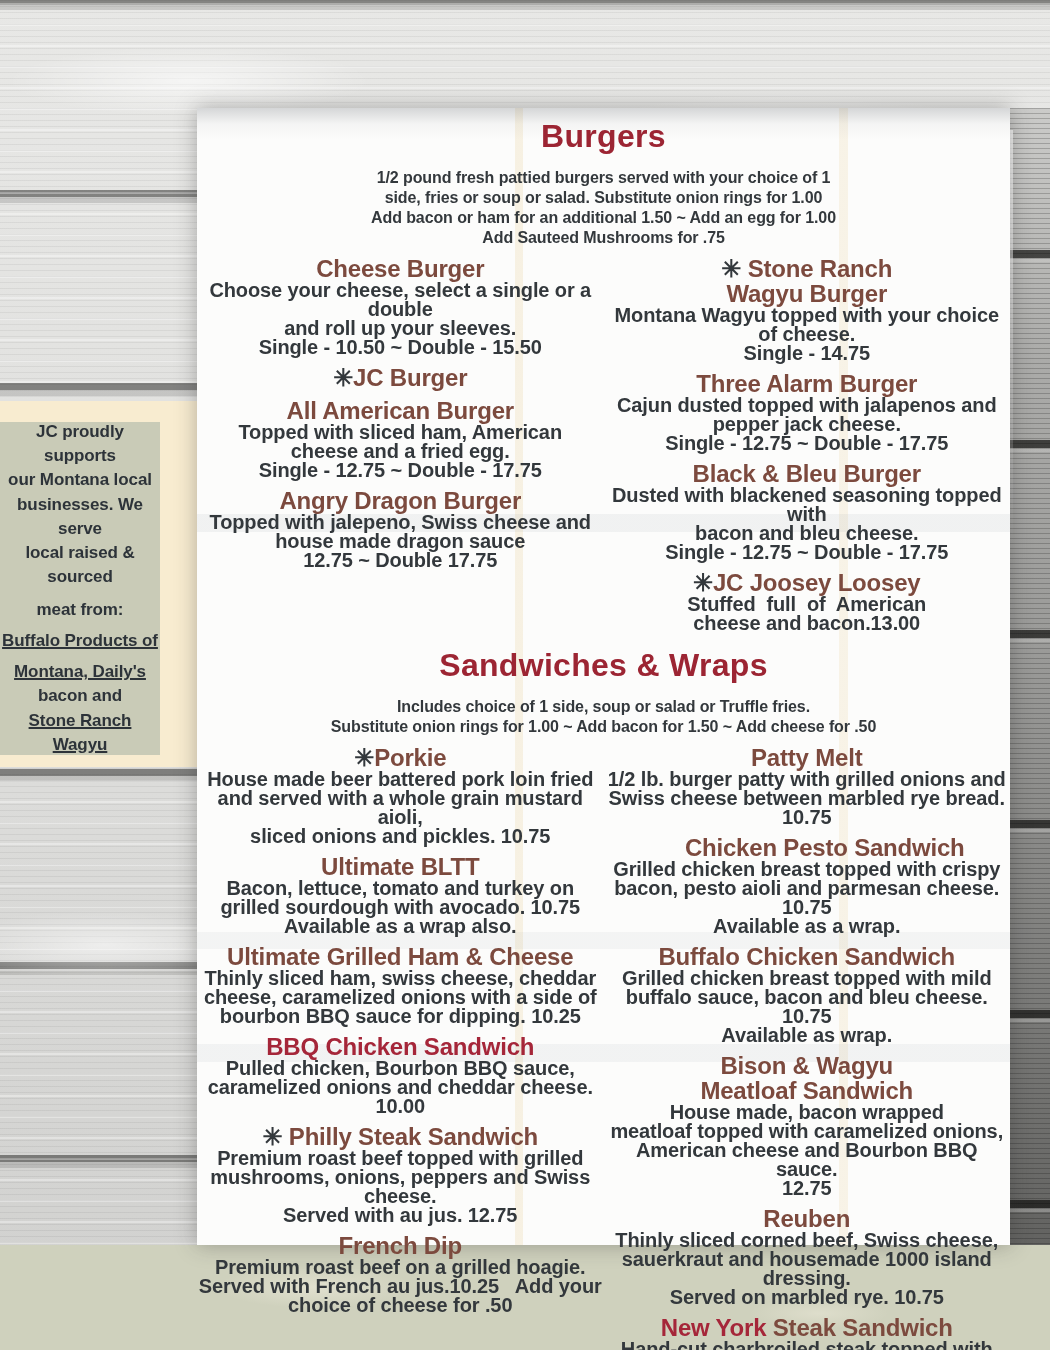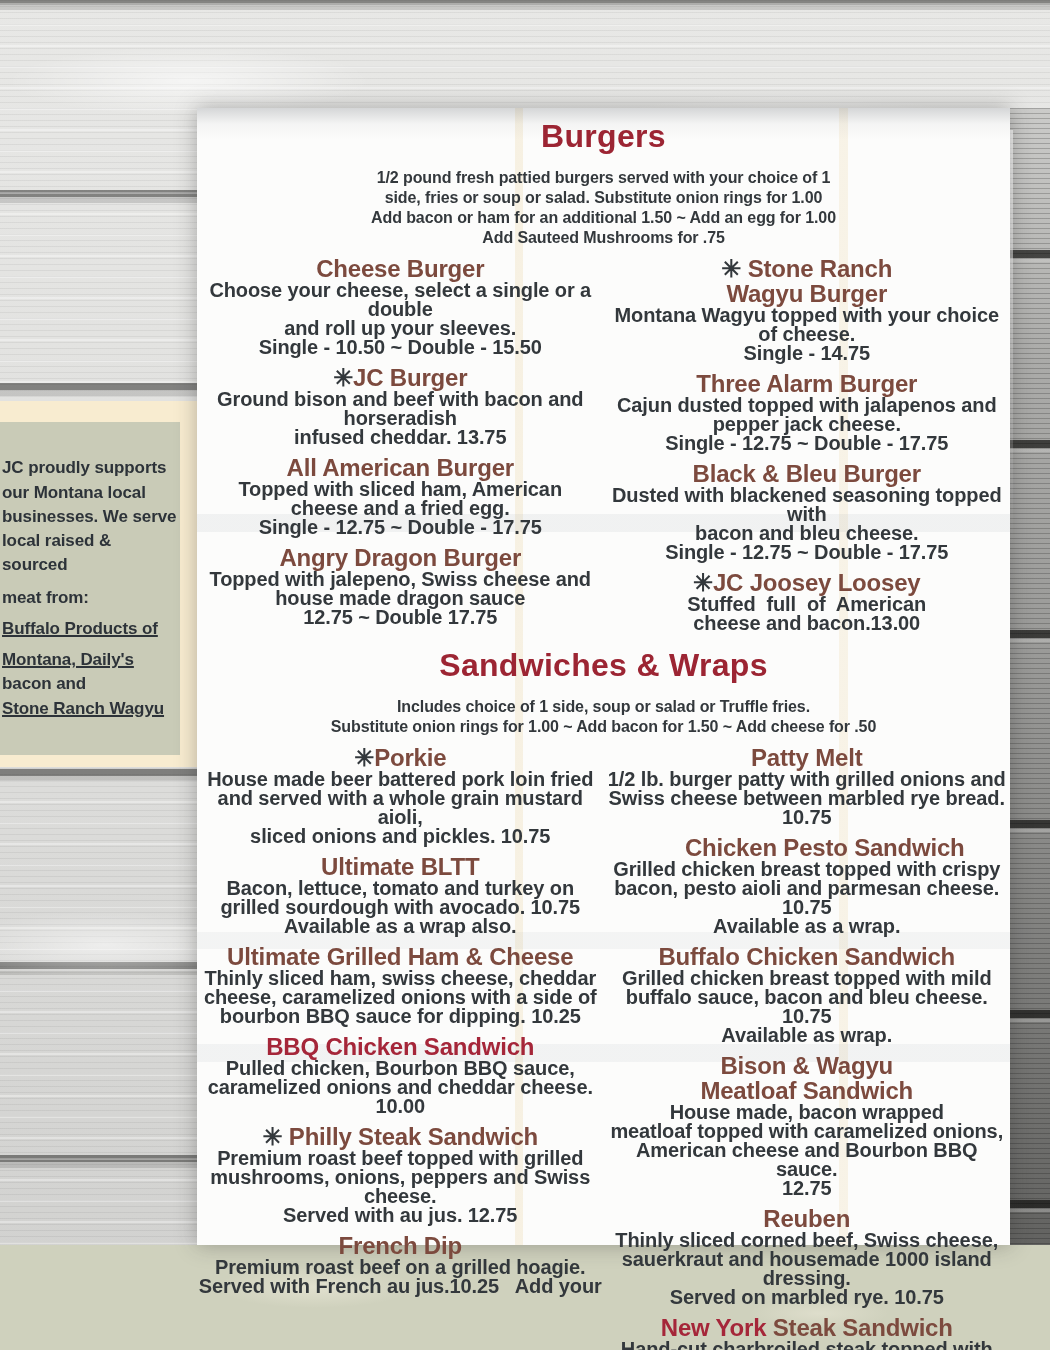--- a/index.html
+++ b/index.html
@@ -34,23 +34,23 @@
     background:linear-gradient(180deg, rgba(255,255,255,.75), rgba(255,255,255,0));
   }
   .band-bottom{
     position:absolute;left:0;right:0;top:1245px;height:105px;background:#cfd1bd;
     background-image:radial-gradient(ellipse 140px 30px at 30% 40%, rgba(244,240,225,.5), transparent 70%),
                      radial-gradient(ellipse 100px 22px at 78% 65%, rgba(244,240,225,.4), transparent 70%);
   }
   
   .cream-band{position:absolute;left:0;top:401px;width:197px;height:366px;background:#f8ecd0;}
   .sage-box{
-    position:absolute;left:0;top:422px;width:180px;height:333px;background:#c9cbb7;
+    position:absolute;left:0;top:422px;width:160px;height:333px;background:#c9cbb7;
     display:flex;flex-direction:column;justify-content:center;
-    text-align:left;color:#2d3339;font-size:17px;line-height:1.42;letter-spacing:-.1px;
+    text-align:center;color:#2d3339;font-size:17px;line-height:1.42;letter-spacing:-.1px;
   }
   .sage-box .line{padding:0 2px;}
   .sage-box .line:nth-child(5){margin-top:9px;}
   .sage-box .line:nth-child(6){margin-top:7px;}
   .sage-box .line:nth-child(7){margin-top:7px;}
   .u{text-decoration:underline;text-decoration-thickness:2px;text-underline-offset:1px;}
   
   .paper{
     position:absolute;left:197px;top:108px;width:813px;height:1137px;
     background-color:#fcfcfb;box-shadow:0 0 20px rgba(50,50,50,.35);
@@ -112,24 +112,20 @@
               <div class="item-desc">
                 <div>Choose your cheese, select a single or a double</div>
                 <div>and roll up your sleeves.</div>
                 <div>Single - 10.50 ~ Double - 15.50</div>
               </div>
             </div>
             <div class="item">
               <div class="item-title">
                 <div><span style="color: rgb(51, 56, 60);">✳</span><span style="color: rgb(124, 74, 62);">JC Burger</span></div>
               </div>
-              <div class="item-desc">
-                <div>Ground bison and beef with bacon and horseradish</div>
-                <div>infused cheddar. 13.75</div>
-              </div>
             </div>
             <div class="item">
               <div class="item-title">
                 <div><span style="color: rgb(124, 74, 62);">All American Burger</span></div>
               </div>
               <div class="item-desc">
                 <div>Topped with sliced ham, American</div>
                 <div>cheese and a fried egg.</div>
                 <div>Single - 12.75 ~ Double - 17.75</div>
               </div>
@@ -246,20 +242,21 @@
                 <div>Served with au jus. 12.75</div>
               </div>
             </div>
             <div class="item">
               <div class="item-title">
                 <div><span style="color: rgb(124, 74, 62);">French Dip</span></div>
               </div>
               <div class="item-desc">
                 <div>Premium roast beef on a grilled hoagie.</div>
                 <div>Served with French au jus.10.25&nbsp;&nbsp; Add your</div>
+                <div>choice of cheese for .50</div>
               </div>
             </div>
           </div>
         <div class="col" id="col-1-right">
             <div class="item">
               <div class="item-title">
                 <div><span style="color: rgb(124, 74, 62);">Patty Melt</span></div>
               </div>
               <div class="item-desc">
                 <div>1/2 lb. burger patty with grilled onions and</div>

